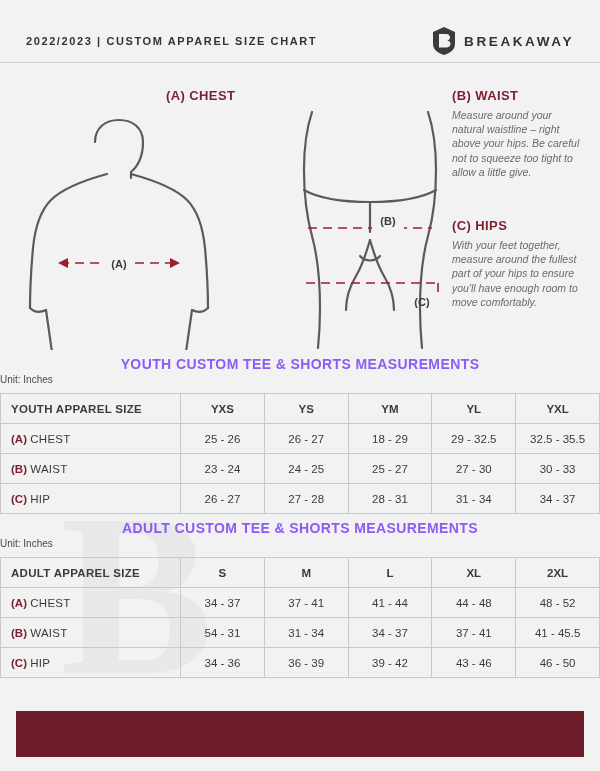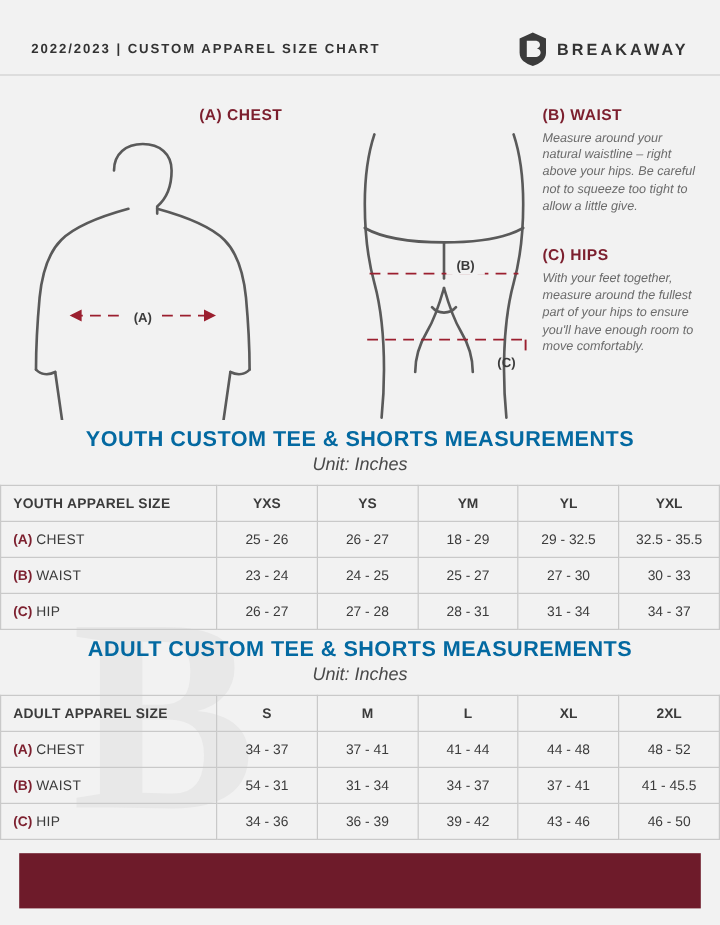--- a/index.html
+++ b/index.html
@@ -99,39 +99,37 @@
     margin-bottom: 5px;
   }
   .callout .c-body {
     font-size: 10.5px;
     font-style: italic;
     color: #6b6b6b;
     line-height: 1.35;
   }
   #callout-chest { left: 166px; top: 18px; width: 135px; }
   #callout-waist { left: 452px; top: 18px; width: 132px; }
-  #callout-hips  { left: 452px; top: 135px; width: 136px; }
+  #callout-hips  { left: 452px; top: 148px; width: 136px; }
 
   
   .section {
     position: relative;
     z-index: 2;
     margin-top: 6px;
   }
   .sec-title {
     text-align: center;
-    font-size: 18px;
+    font-size: 14px;
     font-weight: bold;
     letter-spacing: .4px;
-    color: #0369a1;
+    color: #8b5cf6;
   }
   .sec-unit {
-    text-align: center;
-    font-size: 15px;
-    font-style: italic;
+    font-size: 10px;
     color: #4a4a4a;
     margin-top: 2px;
     margin-bottom: 8px;
   }
   table {
     width: 600px;
     margin: 0 auto;
     border-collapse: collapse;
     table-layout: fixed;
   }

